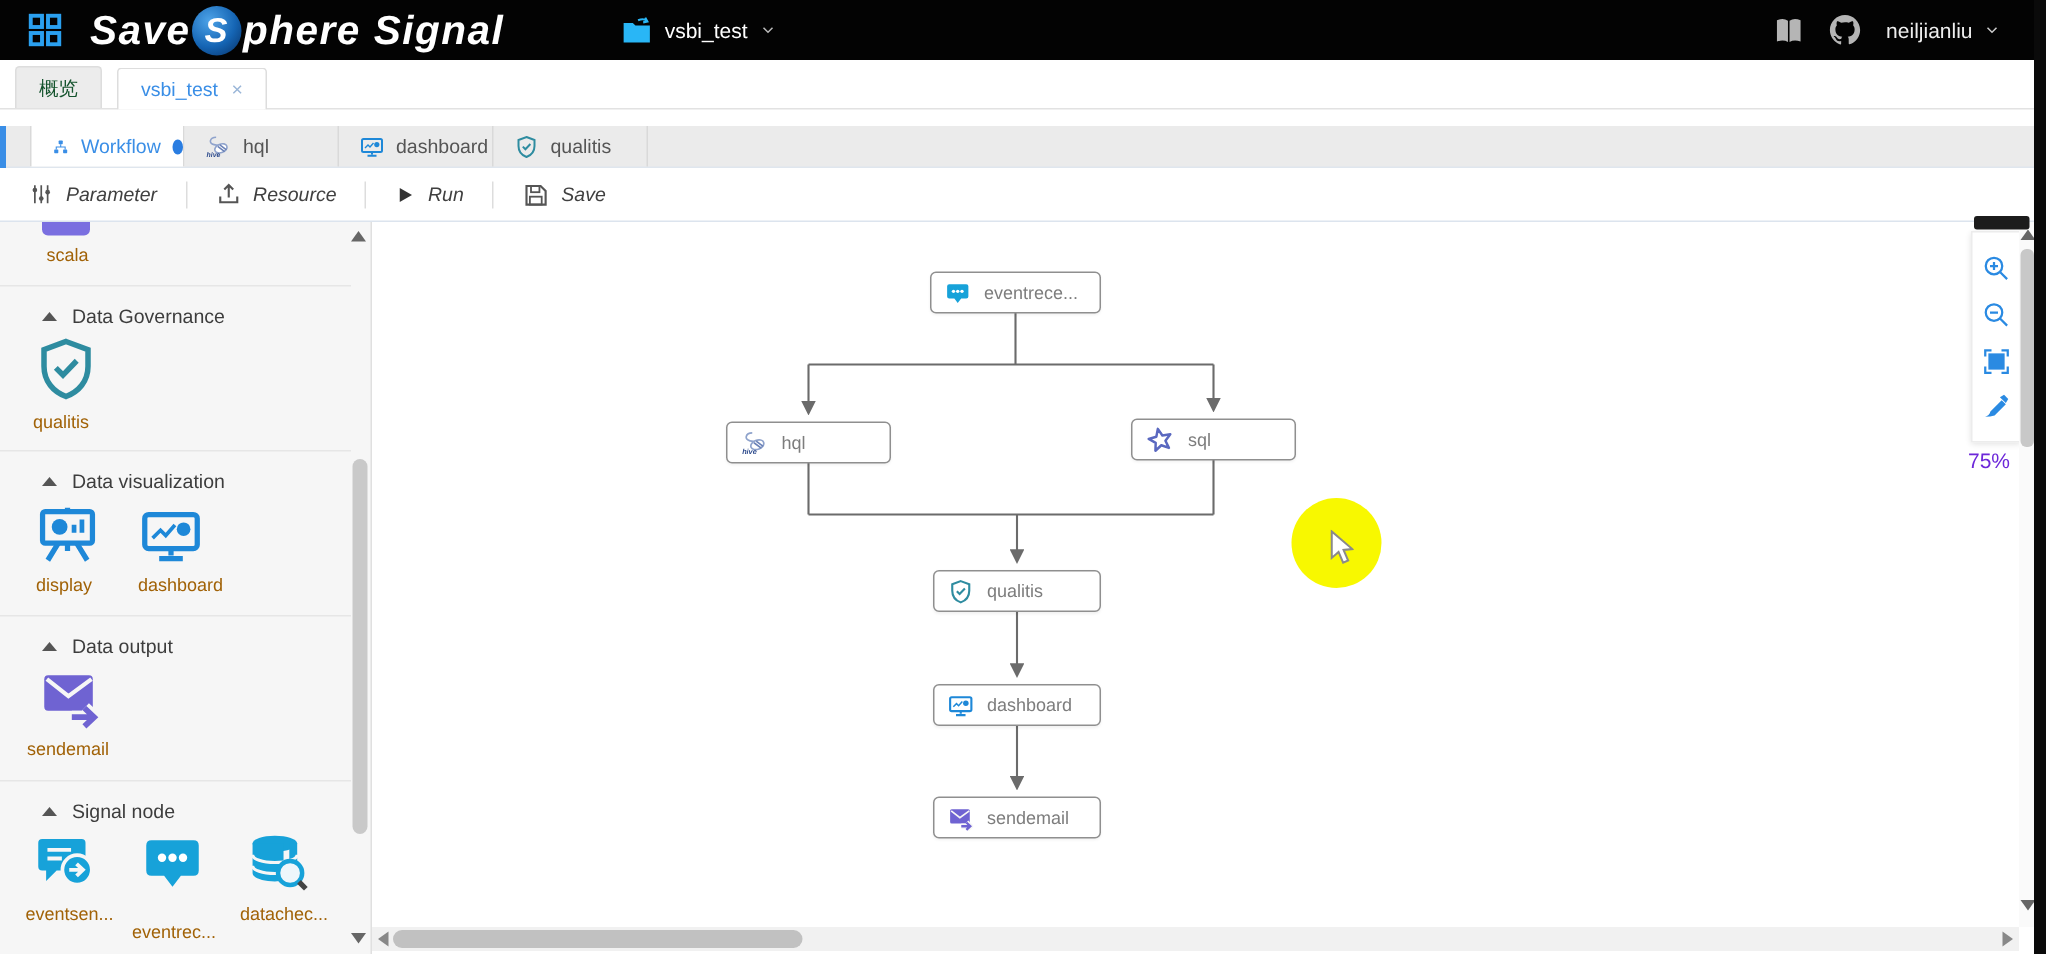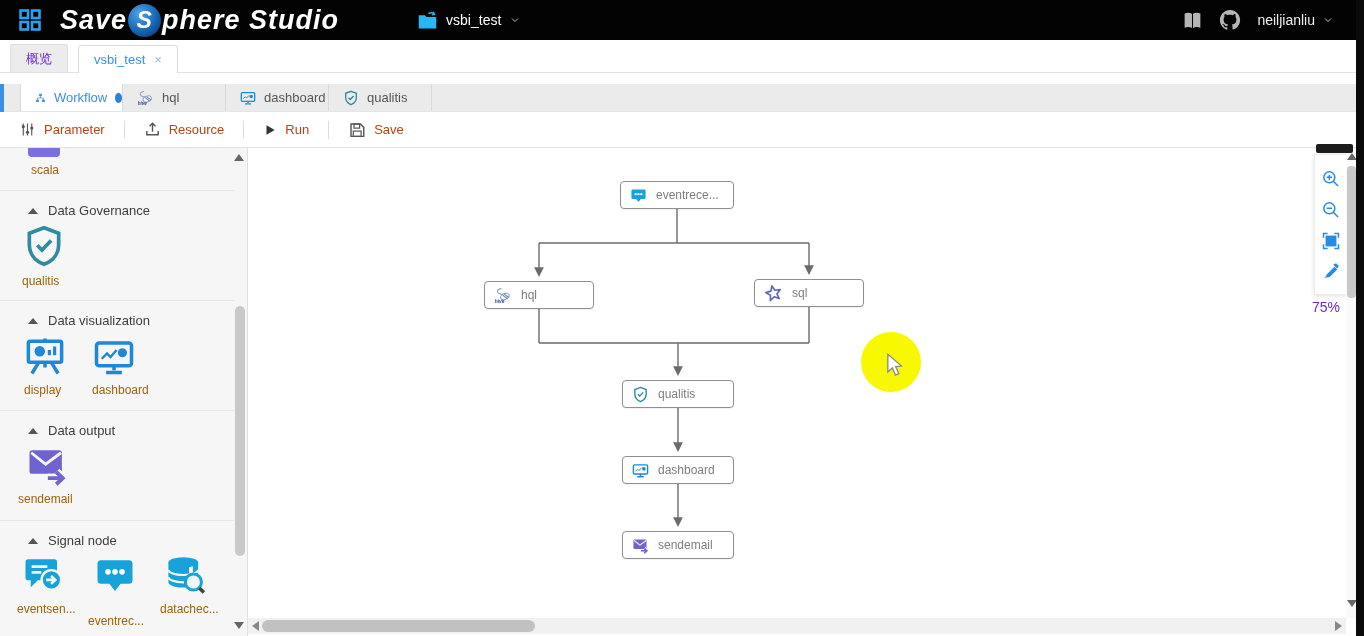--- a/index.html
+++ b/index.html
@@ -17,39 +17,39 @@
     display:flex; align-items:center; justify-content:center; font-size:23px; }
   .proj { display:flex; align-items:center; gap:8px; margin-left:78px; font-size:14px; cursor:pointer; }
   .hdr-right { margin-left:auto; display:flex; align-items:center; gap:16px; margin-right:30px; }
   .hdr-right .user { font-size:14px; color:#eee; display:flex; align-items:center; gap:7px; cursor:pointer; }
 
   
   .tabrow1 { position:absolute; left:0; top:40px; width:1356px; height:33px; background:#fff;
     border-bottom:1px solid #e2e2e2; display:flex; align-items:flex-end; z-index:25; }
   .tab1 { height:28px; display:flex; align-items:center; padding:0 15px; font-size:13px;
     border:1px solid #ddd; border-bottom:none; border-radius:3px 3px 0 0; margin-left:10px; cursor:pointer; }
-  .tab1.inactive { background:#ececec; color:#6d28d9; }
+  .tab1.inactive { background:#ececec; color:#14532d; }
   .tab1.active { background:#fff; color:#3a8ee6; margin-bottom:-1px; padding-bottom:1px; gap:9px; }
   .tab1 .x { color:#9ab6d8; font-size:13px; }
 
   
   .tabrow2 { position:absolute; left:0; top:73px; width:1356px; height:39px; background:#fff; z-index:24; }
   .tabstrip { position:absolute; left:0; bottom:0; height:28px; width:1356px; background:#ebebeb;
     display:flex; border-bottom:1px solid #dfe6ee; }
   .blue-edge { width:4px; height:28px; background:#3a8ee6; }
   .tab2 { width:103px; display:flex; align-items:center; justify-content:flex-start; gap:8px;
     padding-left:14px; font-size:13px; color:#555; border-right:1px solid #d9d9d9; cursor:pointer; }
   .tab2.first { margin-left:16px; border-left:1px solid #d9d9d9; }
   .tab2.active { background:#fff; color:#3a8ee6; }
   .dot { width:10px; height:10px; border-radius:50%; background:#2a7de1; }
 
   
   .toolbar { position:absolute; left:0; top:112px; width:1356px; height:36px; background:#fff;
     border-bottom:1px solid #dce4ee; display:flex; align-items:center; z-index:23; }
-  .tool { display:flex; align-items:center; gap:8px; padding:0 19px; font-size:13px; color:#c2410c; cursor:pointer; }
+  .tool { display:flex; align-items:center; gap:8px; padding:0 19px; font-size:13px; color:#404040; cursor:pointer;font-style:italic; }
   .tsep { width:1px; height:18px; background:#ddd; }
 
   
   .sidebar { position:absolute; left:0; top:148px; width:248px; height:488px; background:#f6f6f6;
     border-right:1px solid #e0e0e0; z-index:10; }
   .sec-title { position:absolute; left:28px; display:flex; align-items:center; gap:10px;
     font-size:13px; color:#3d3d3d; cursor:pointer; }
   .caret-up { width:0; height:0; border-left:5px solid transparent; border-right:5px solid transparent;
     border-bottom:6px solid #555; }
   .node-item { position:absolute; display:flex; flex-direction:column; align-items:flex-start; cursor:grab; }
@@ -226,21 +226,21 @@
 
 <div class="header">
   <svg class="grid-ic" style="color:#2aa0f0">
       <use href="#sym-grid"></use>
     </svg>
   <div class="logo">
     <span>Save</span>
       <span class="sphere">
         <span>S</span>
       </span>
-      <span>phere Studio</span>
+      <span>phere Signal</span>
   </div>
   <div class="proj">
     <svg width="21" height="21" style="color:#29b6f6">
         <use href="#sym-folder"></use>
       </svg>
     <span>vsbi_test</span>
     <svg width="12" height="12" style="color:#bbb">
         <use href="#sym-chevron"></use>
       </svg>
   </div>

